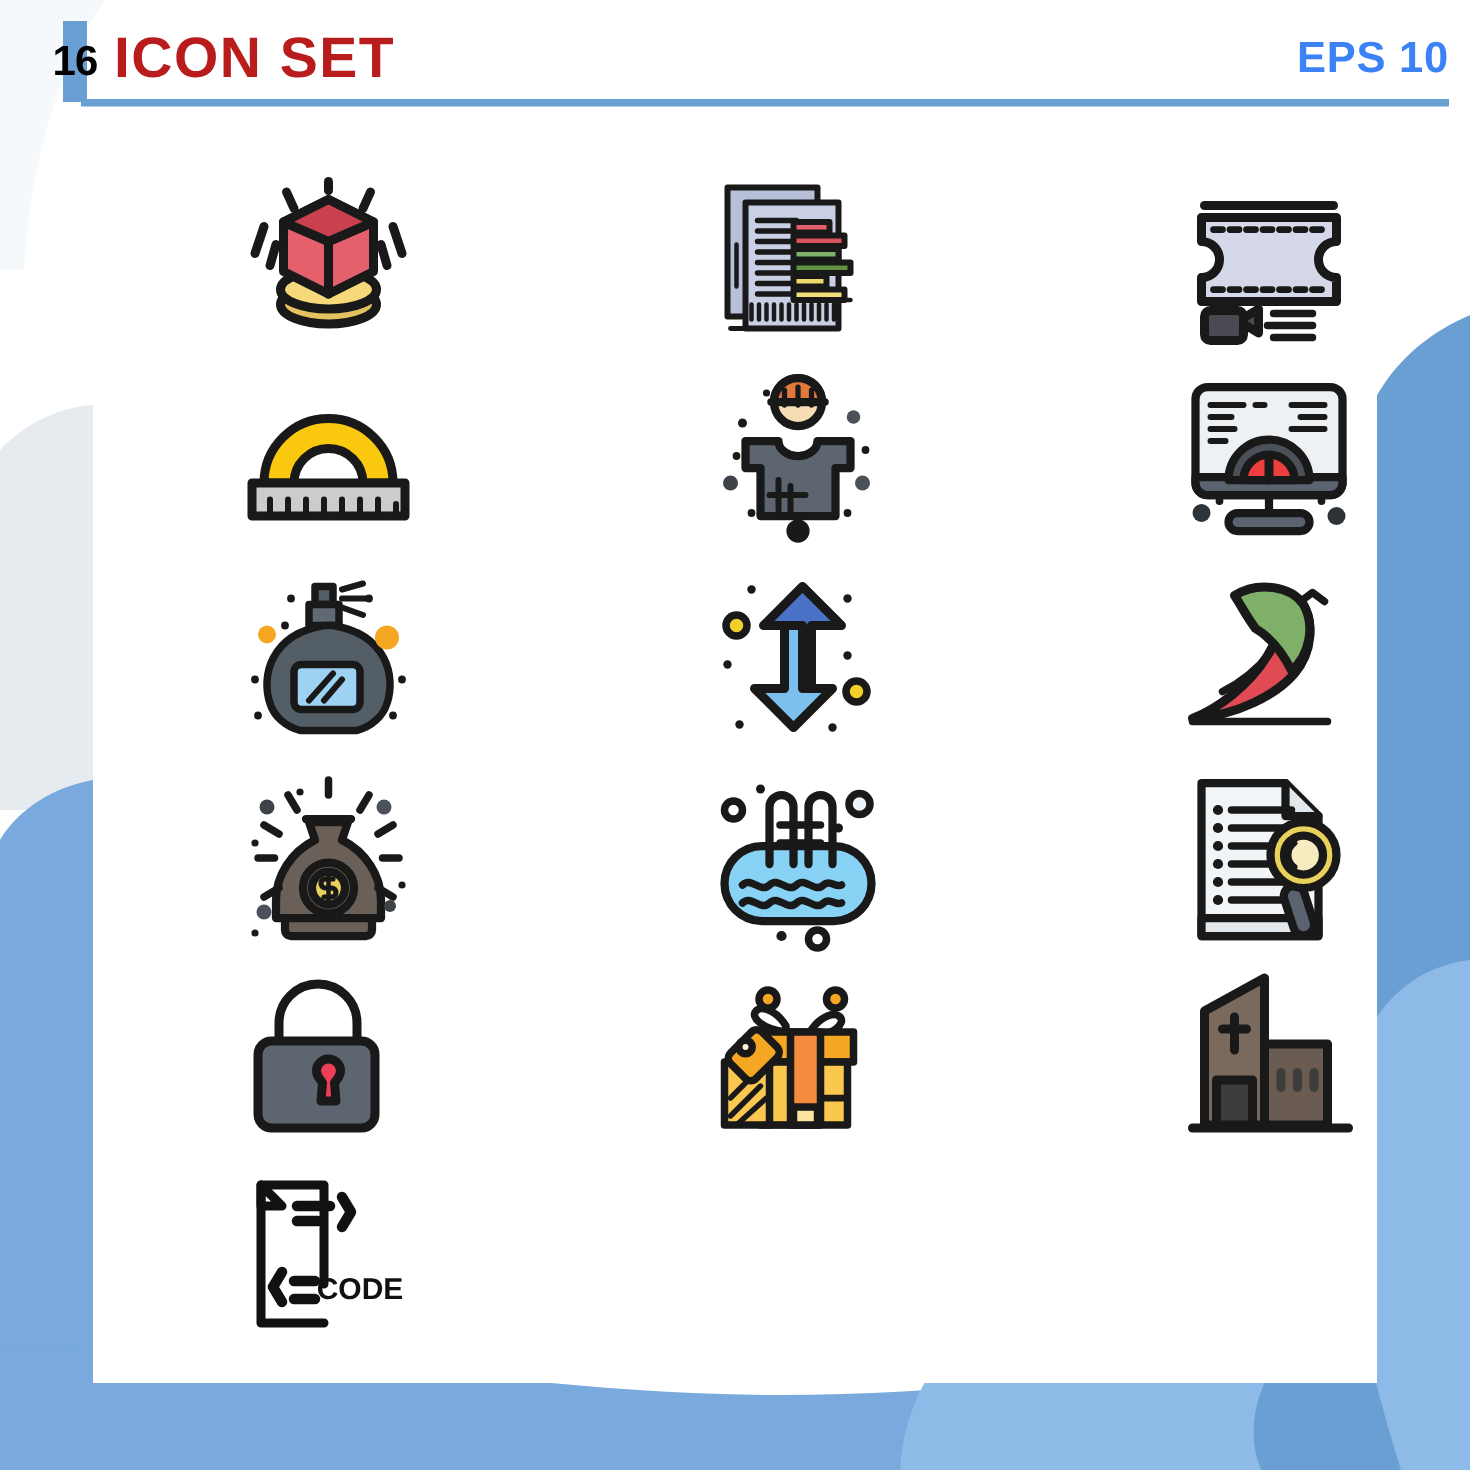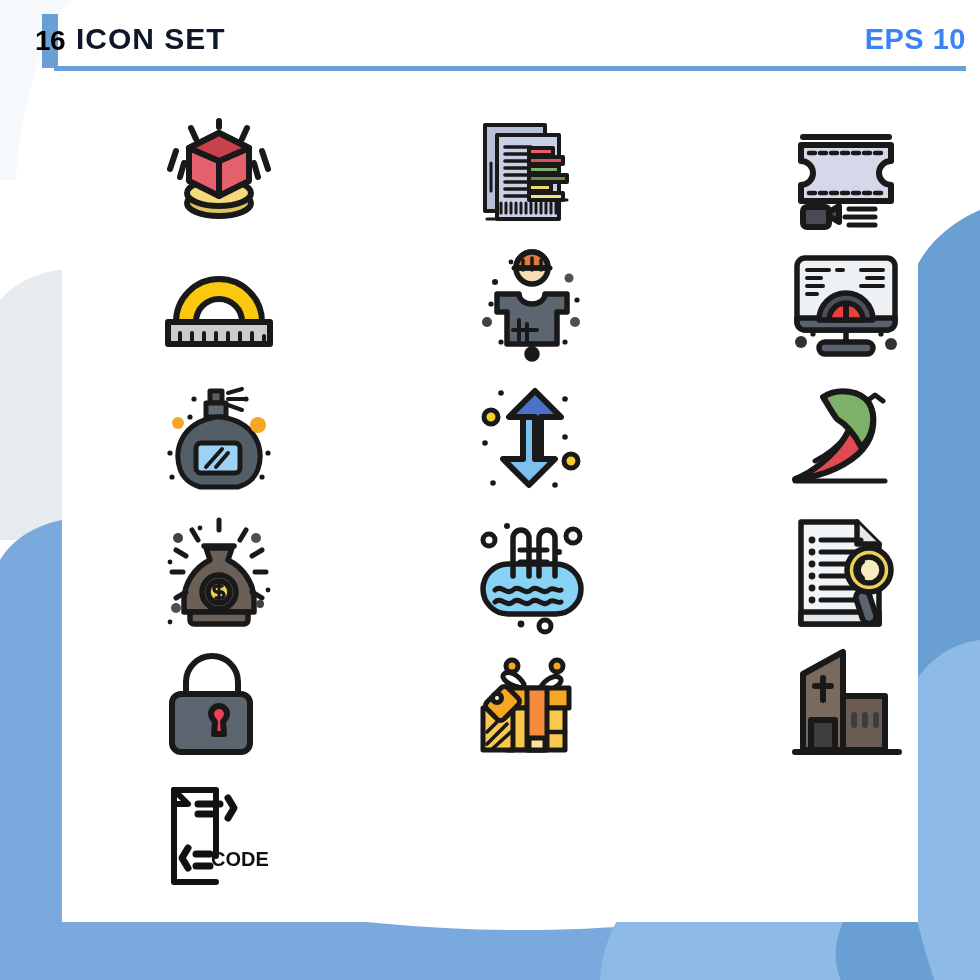--- a/index.html
+++ b/index.html
@@ -28,21 +28,21 @@
     position:absolute;left:0;top:0;width:16px;height:54px;
     background:#6a9fd4;color:#000000;
     font-size:28px;font-weight:bold;letter-spacing:-0.5px;
     display:flex;align-items:center;justify-content:center;
     font-family:"Liberation Sans", sans-serif;
     margin-left:28px;
   }
   .header-title{
     position:absolute;left:62px;top:0;height:50px;
     display:flex;align-items:center;
-    font-size:30px;font-weight:bold;color:#0f172a;
+    font-size:38px;font-weight:bold;color:#b91c1c;
     letter-spacing:1px;
   }
   .header-eps{
     position:absolute;right:0;top:0;height:50px;
     display:flex;align-items:center;
     font-size:29px;font-weight:bold;color:#3b82f6;
     letter-spacing:0.5px;
   }
   .header-rule{
     position:absolute;left:40px;top:52px;width:912px;height:5px;

